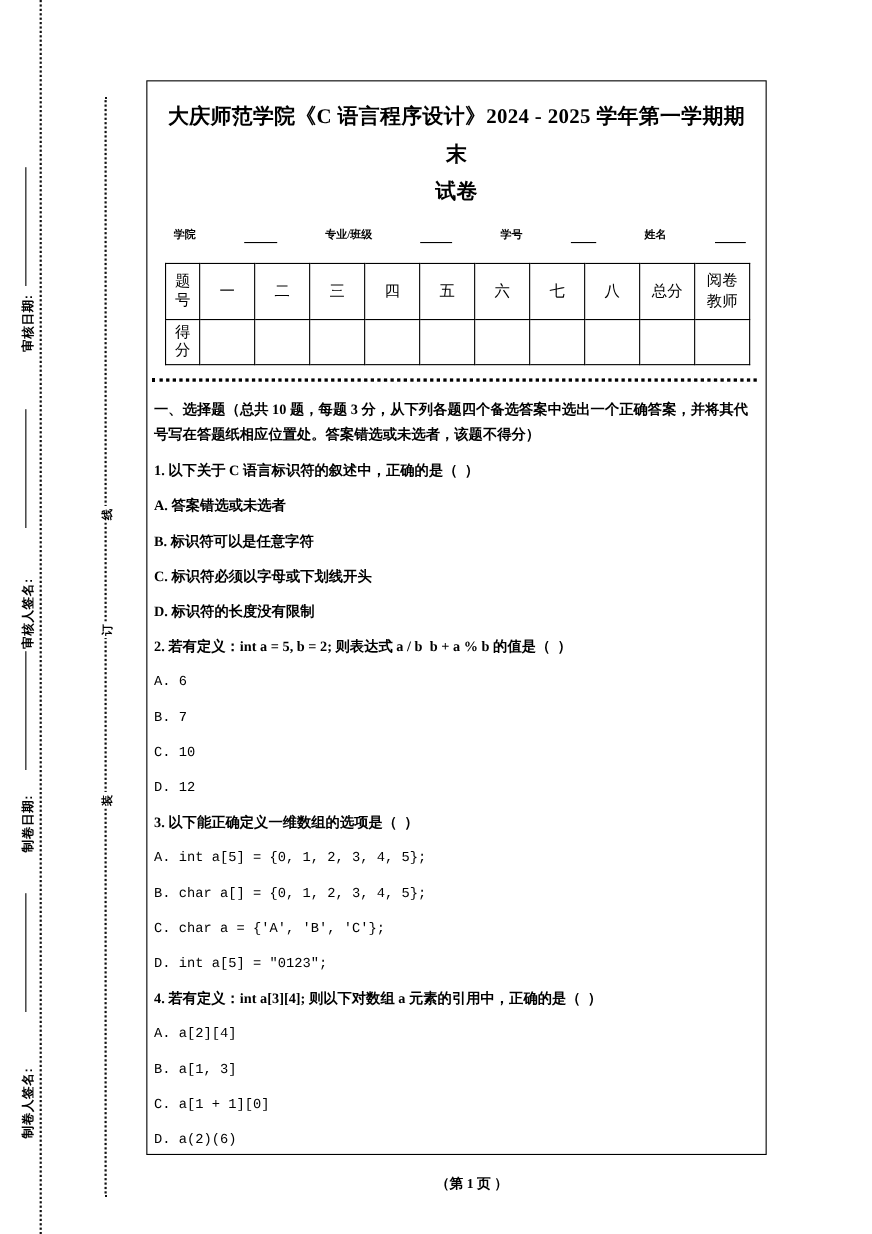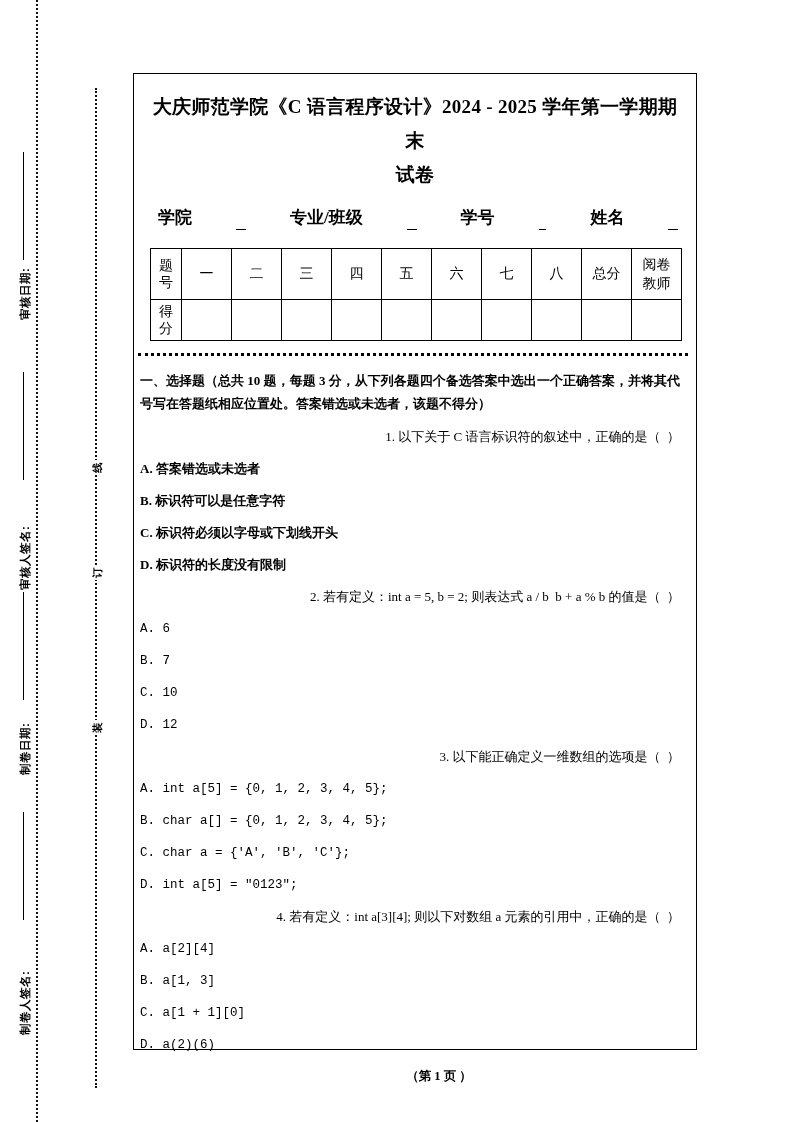--- a/index.html
+++ b/index.html
@@ -79,21 +79,21 @@
     letter-spacing: 0.3px;
   }
 
   
   #info-line {
     margin: 14px 18px 0 24px;
     display: flex;
     align-items: flex-end;
     font-family: "Liberation Serif", "DejaVu Serif", serif;
     font-weight: bold;
-    font-size: 17px;
+    font-size: 10px;
     white-space: nowrap;
     gap: 44px;
   }
   .info-label { flex: none; padding-bottom: 1px; }
   .info-blank {
     border-bottom: 1.2px solid #000;
     height: 14px;
   }
   .blank-college { width: 122px; }
   .blank-major   { width: 118px; }
@@ -143,44 +143,43 @@
   .section-head {
     font-family: "Liberation Serif", "DejaVu Serif", serif;
     font-weight: bold;
     font-size: 13px;
     line-height: 23px;
     text-align: justify;
     margin-bottom: 7px;
   }
   .q-stem {
     font-family: "Liberation Serif", "DejaVu Serif", serif;
-    font-weight: normal;
+    font-weight: bold;
     font-size: 13px;
     line-height: 20px;
     margin: 12px 0 0 0;
     white-space: pre-wrap;
-    text-align: right;
   }
   .q-option {
     font-family: "Liberation Mono", "DejaVu Sans Mono", monospace;
     font-size: 12.5px;
     line-height: 20px;
     margin: 12px 0 0 0;
     white-space: pre;
   }
   .q-option.cjk {
     font-family: "Liberation Serif", "DejaVu Serif", serif;
     font-weight: bold;
     font-size: 13px;
   }
 
   
   #page-footer {
     position: absolute;
-    left: 133px;
+    left: 123px;
     top: 1068px;
     width: 612px;
     text-align: center;
     font-family: "Liberation Serif", "DejaVu Serif", serif;
     font-weight: bold;
     font-size: 12.5px;
   }
 </style>
 </head>
 <body>

